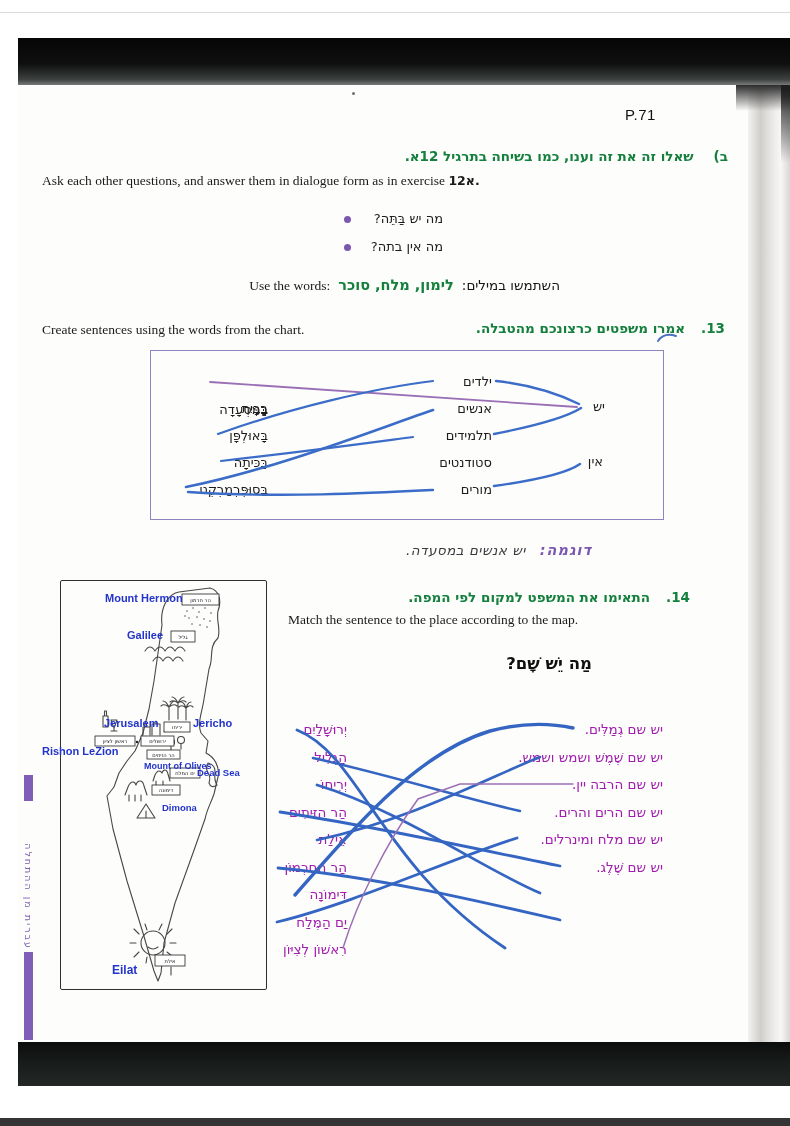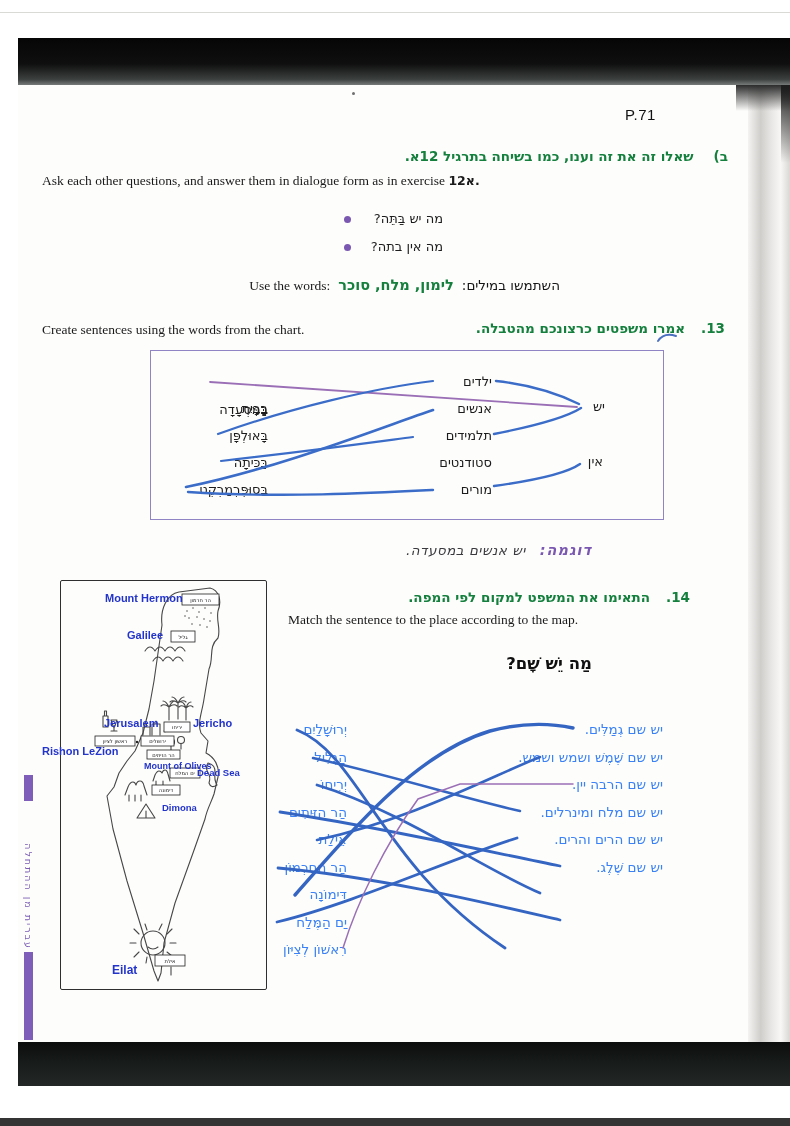--- a/index.html
+++ b/index.html
@@ -35,21 +35,21 @@
   .bullet-dot{width:7px;height:7px;border-radius:50%;background:#7a57b0;flex:0 0 auto;margin-top:5px;}
   .bullet-txt{width:80px;text-align:right;direction:rtl;font-size:13px;color:#1c1c1c;margin-left:12px;}
   .ltr{direction:ltr;unicode-bidi:isolate;}
   .chart-box{left:150px;top:350px;width:512px;height:168px;border:1.6px solid #9184c4;background:transparent;}
   .cw{position:absolute;width:120px;text-align:right;direction:rtl;font-size:13px;color:#1c1c1c;line-height:16px;}
   .example-lbl{font-style:italic;font-weight:bold;font-size:14.5px;color:#7a57b0;letter-spacing:1px;}
   .example-txt{font-style:italic;font-size:13.5px;color:#3a3a3e;letter-spacing:.5px;}
   .h14{font-weight:bold;font-size:16.5px;color:#101010;}
   .map-box{left:60px;top:580px;width:205px;height:408px;border:1.3px solid #2f2f2f;border-radius:2px;}
   .mlabel{position:absolute;font-family:"Liberation Sans",sans-serif;font-weight:bold;color:#2334cb;white-space:nowrap;}
-  .list{line-height:27.5px;font-size:13.5px;color:#3b82f6;direction:rtl;text-align:right;}
+  .list{line-height:27.5px;font-size:13.5px;color:#a21caf;direction:rtl;text-align:right;}
   svg{display:block;}
   .nosel{user-select:none;}
 </style>
 </head>
 <body>
 
 <div class="screen nosel">
 
   <div class="abs top-line"></div>
   <div class="abs top-bar"></div>
@@ -235,22 +235,22 @@
     <div>הַר הַחֶרְמוֹן</div>
     <div>דִּימוֹנָה</div>
     <div>יַם הַמֶּלַח</div>
     <div>רִאשׁוֹן לְצִיּוֹן</div>
   </div>
 
   <div class="abs list" style="right:127px;top:716px;width:200px;">
     <div>יש שם גְמַלִּים.</div>
     <div>יש שם שֶׁמֶשׁ ושמש ושמש.</div>
     <div>יש שם הרבה יין.</div>
+    <div>יש שם הרים והרים.</div>
     <div>יש שם מלח ומינרלים.</div>
-    <div>יש שם הרים והרים.</div>
     <div>יש שם שֶׁלֶג.</div>
   </div>
 
   <svg class="abs" style="left:260px;top:705px;pointer-events:none;" width="335" height="270" viewBox="0 0 335 270">
     <g fill="none" stroke-linecap="round">
       <path d="M37,25 C100,50 120,160 245,243" stroke="#3565c2" stroke-width="2.8"></path>
       <path d="M53,53 C130,70 210,95 260,106" stroke="#3565c2" stroke-width="2.5"></path>
       <path d="M57,80 C140,105 225,165 280,188" stroke="#3565c2" stroke-width="2.7"></path>
       <path d="M20,107 C120,122 235,148 300,161" stroke="#3565c2" stroke-width="2.8"></path>
       <path d="M57,135 C150,115 230,72 280,52" stroke="#3565c2" stroke-width="2.6"></path>

